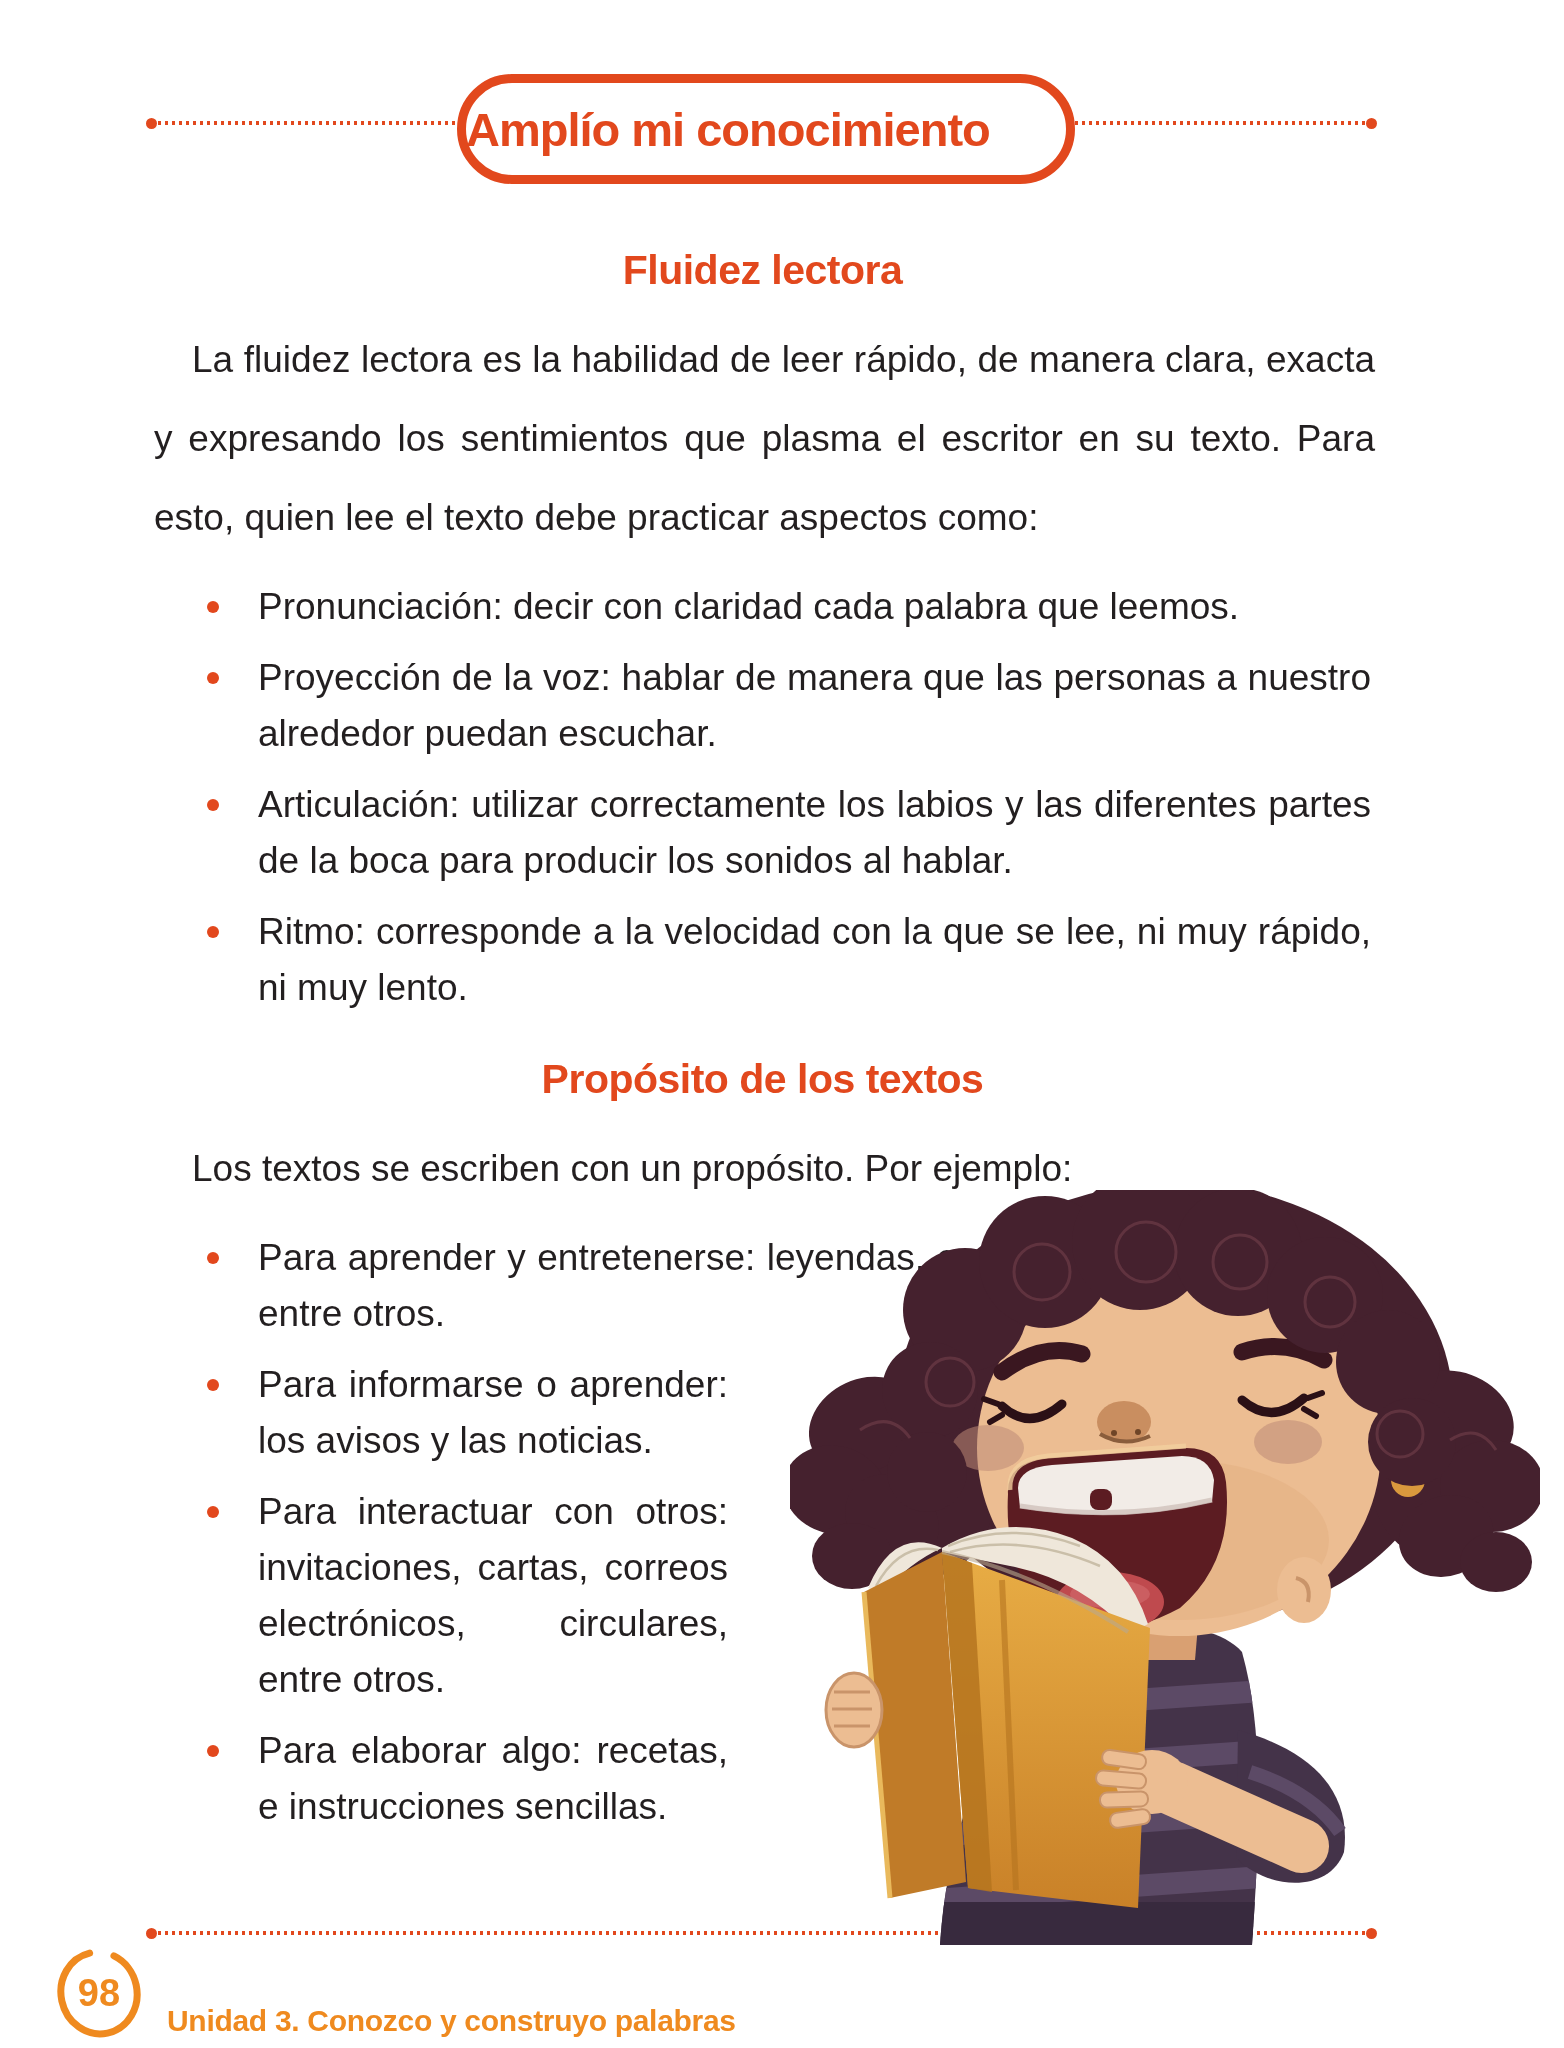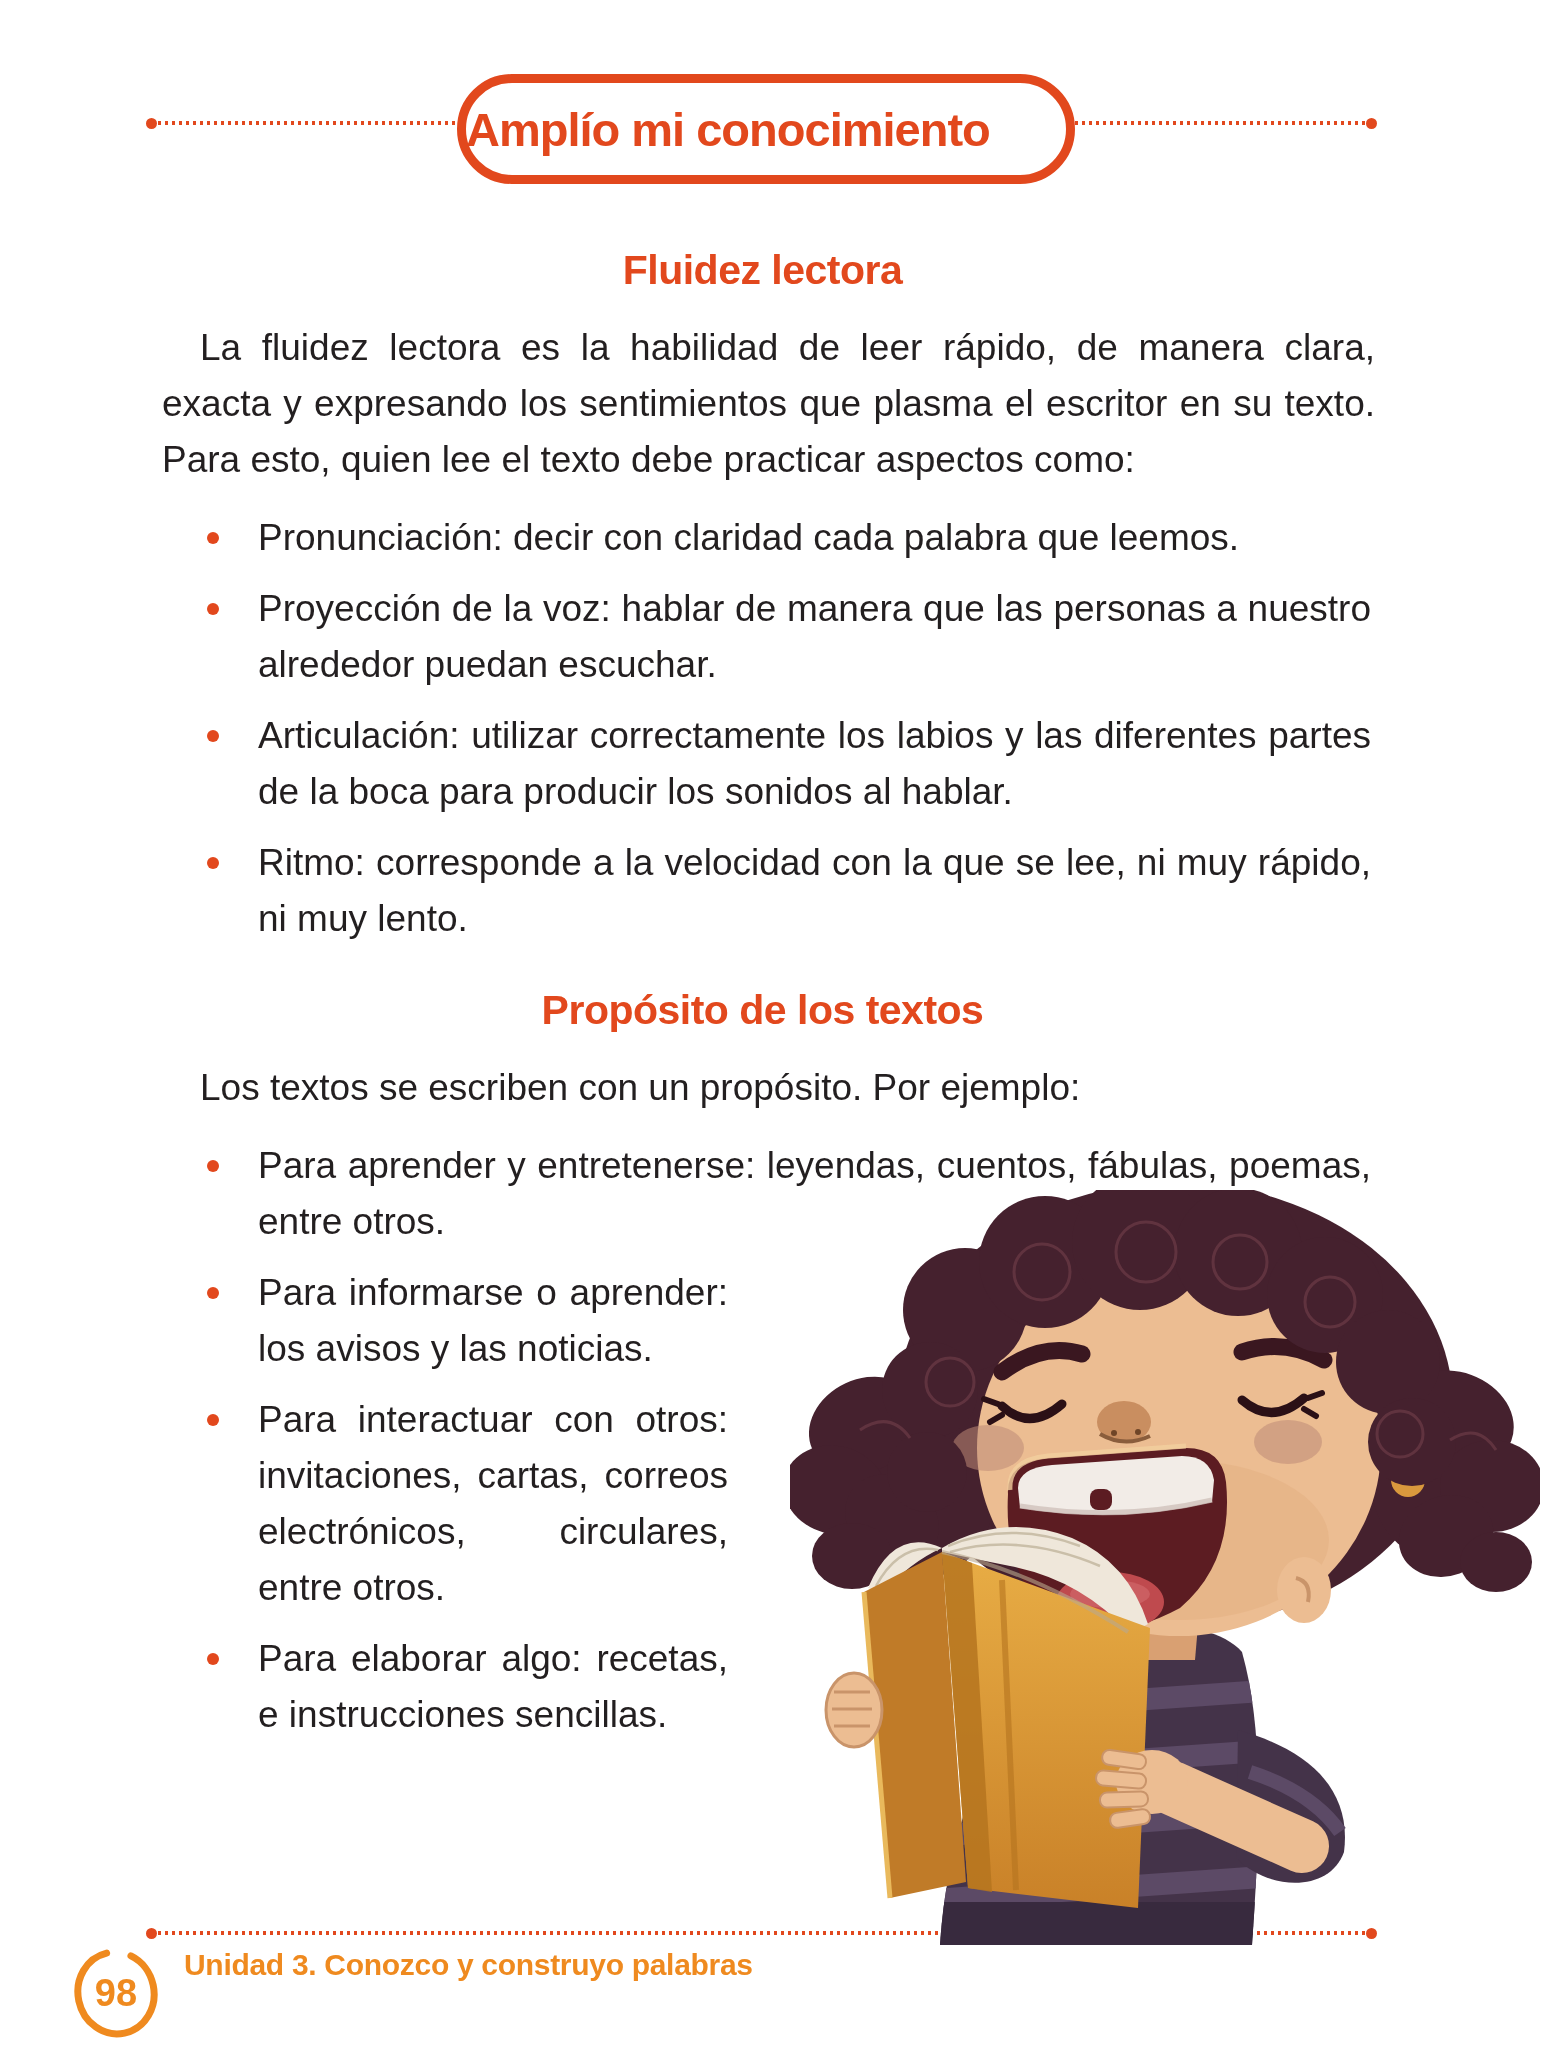--- a/index.html
+++ b/index.html
@@ -57,22 +57,22 @@
   }
   h2.sec-head{
     margin:0;
     text-align:center;
     color:var(--accent);
     font-size:41px;font-weight:bold;
     letter-spacing:-0.5px;
   }
   h2.sec-head.second{margin-top:40px;}
   p.intro{
-    margin:26px 0 10px 12px;
-    font-size:37px;line-height:56px;
+    margin:26px 0 10px 4px;
+    font-size:37px;line-height:79px;
     text-align:justify;
     text-indent:38px;
   }
   ul.bullets{
     list-style:none;
     margin:22px 4px 10px 0;
     padding:0 0 0 108px;
   }
   ul.bullets li{
     position:relative;
@@ -90,22 +90,22 @@
 
   .illustration{
     position:absolute;
     left:790px;top:1190px;
     width:750px;height:755px;
     z-index:3;
   }
 
   .footer{
     position:absolute;
-    left:72px;top:1948px;
-    display:flex;align-items:flex-start;
+    left:55px;top:1948px;
+    display:flex;align-items:flex-end;
     z-index:2;
   }
   .badge{
     position:relative;
     width:88px;height:90px;
     display:flex;align-items:center;justify-content:center;
   }
   .badge svg{position:absolute;left:0;top:0;}
   .badge span{
     position:relative;

